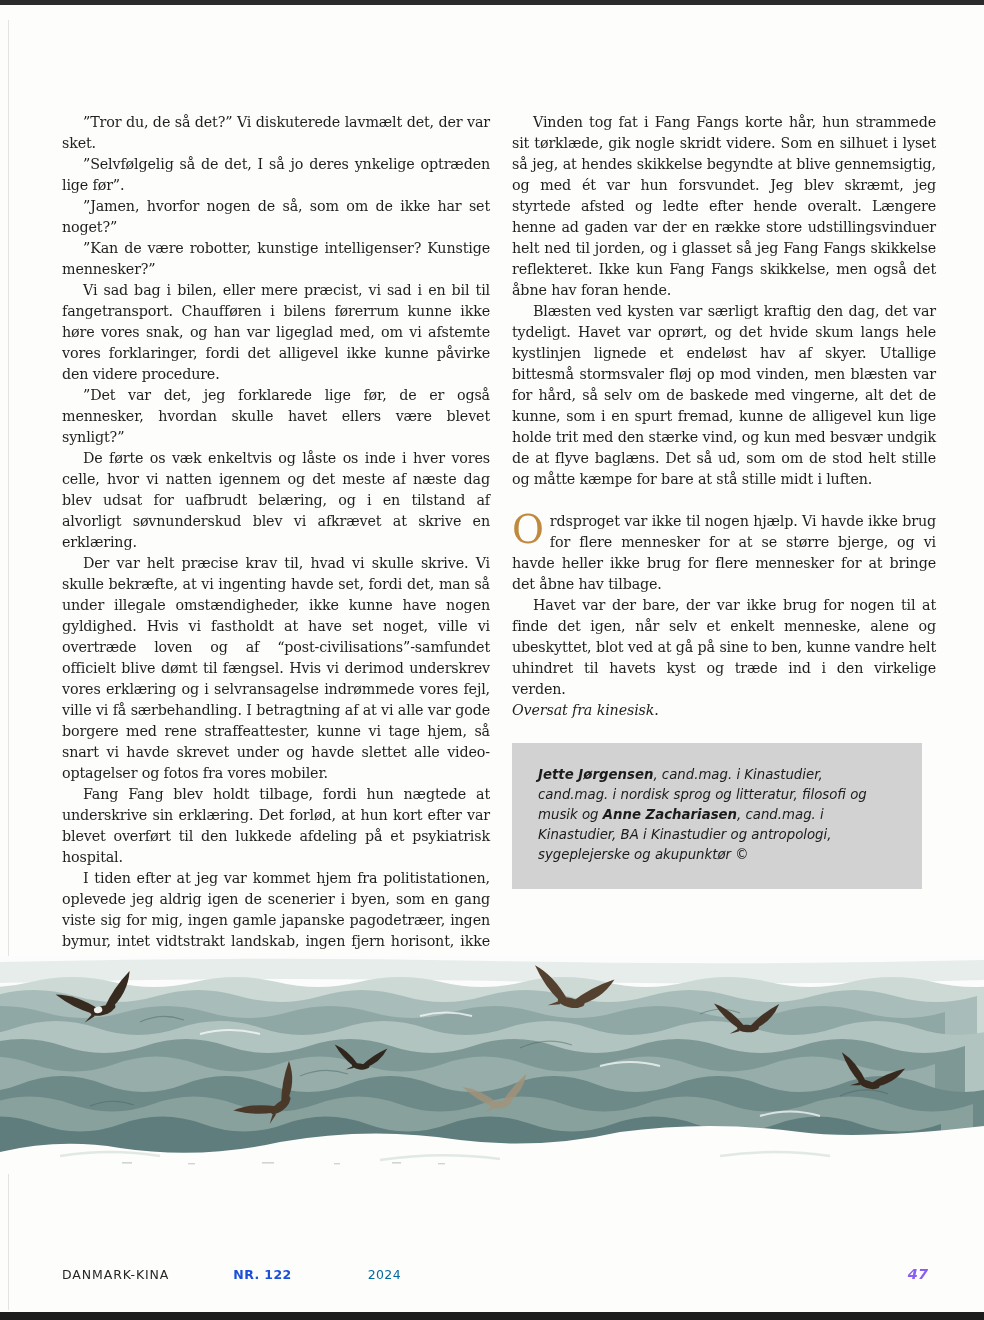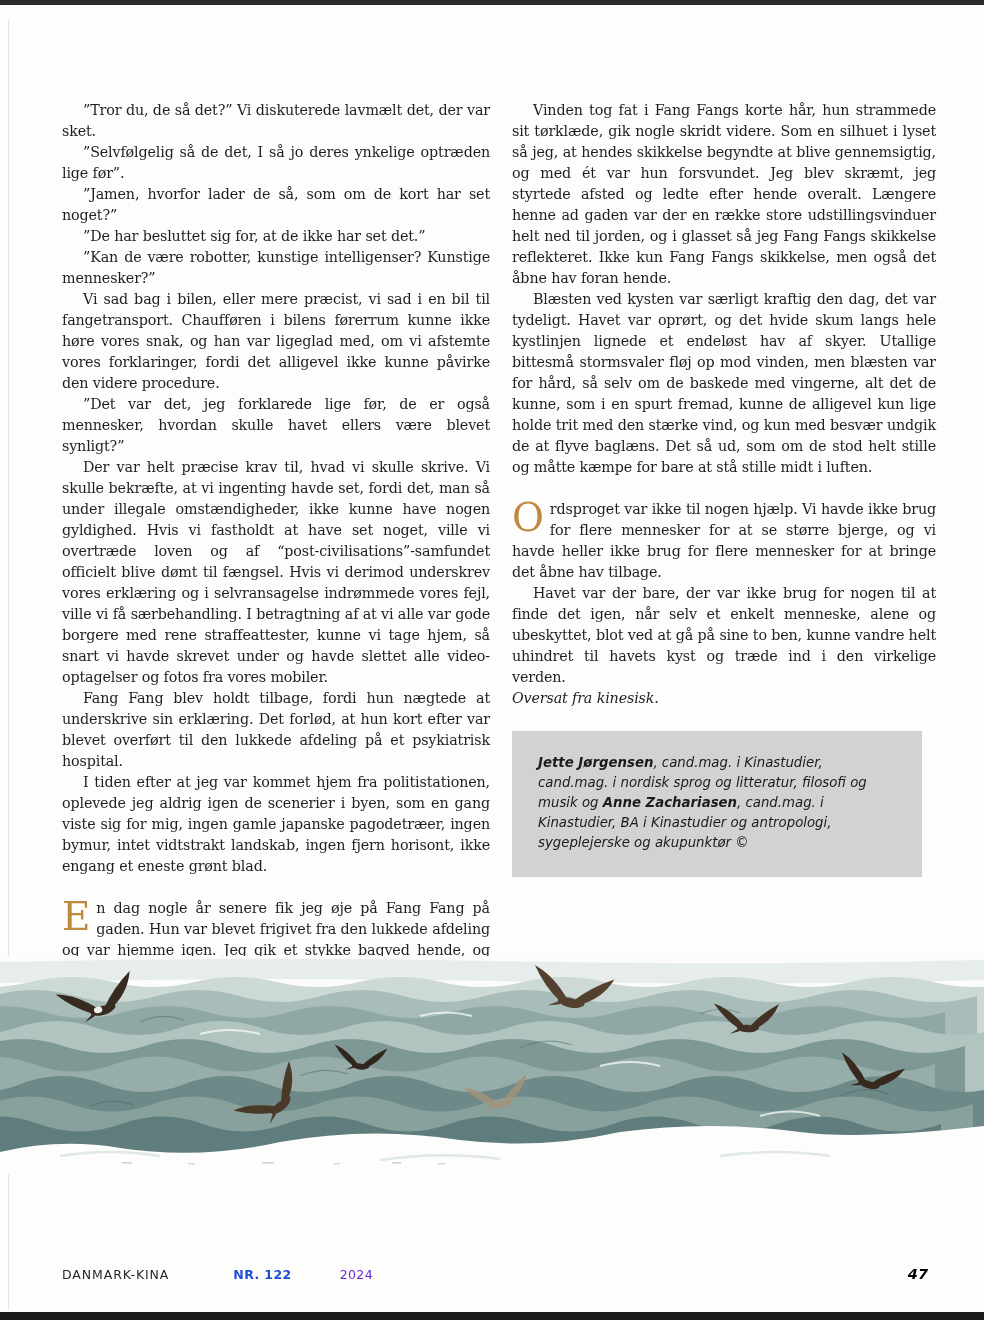--- a/index.html
+++ b/index.html
@@ -10,21 +10,21 @@
     font-family: "DejaVu Serif", serif;
     color: #1f1f1f;
     overflow: hidden;
   }
   .scan-bar-top    { position:absolute; top:0; left:0; width:984px; height:5px; background:#2b2b2b; }
   .scan-bar-bottom { position:absolute; bottom:0; left:0; width:984px; height:8px; background:#1c1c1c; }
   .scan-edge-line  { position:absolute; left:8px; top:20px; bottom:10px; width:1px; background:#e3e3e1; }
 
   .column {
     position: absolute;
-    top: 100px;
+    top: 112px;
     width: 428px;
     font-size: 14.3px;
     line-height: 21px;
     letter-spacing: -0.15px;
     text-align: justify;
     text-justify: inter-word;
   }
   .column-left  { left: 62px; }
   .column-right { left: 512px; width: 424px; }
 
@@ -70,43 +70,43 @@
     position: absolute;
     left: 62px; right: 56px; top: 1266px;
     display: flex;
     align-items: baseline;
     font-family: "DejaVu Sans", sans-serif;
     font-size: 12.5px;
     gap: 48px;
   }
   .footer .magazine { color: #262626; letter-spacing: 0.9px; font-weight: 500; }
   .footer .issue    { color: #1d4ed8; font-weight: 700; margin-left: 16px; letter-spacing: 0.4px; }
-  .footer .year     { color: #6d28d9; font-weight: 500; margin-left: 0; letter-spacing: 0.4px; }
+  .footer .year     { color: #0369a1; font-weight: 500; margin-left: 28px; letter-spacing: 0.4px; }
   .footer .page-number {
     margin-left: auto;
     font-weight: 700;
     font-style: italic;
     font-size: 14.5px;
-    color: #000000;
+    color: #8b5cf6;
   }
 </style>
 </head>
 <body>
 
 <div class="scan-bar-top"></div>
 <div class="scan-edge-line"></div>
 
 <div class="column column-left">
   <p class="body-par">”Tror du, de så det?” Vi diskuterede lavmælt det, der var sket.</p>
   <p class="body-par">”Selvfølgelig så de det, I så jo deres ynkelige optræden lige før”.</p>
-  <p class="body-par">”Jamen, hvorfor lader de så, som om de kort har set noget?”</p>
-  <p class="body-par">”De har besluttet sig for, at de ikke har set det.”</p>
+  <p class="body-par">”Jamen, hvorfor nogen de så, som om de ikke har set noget?”</p>
   <p class="body-par">”Kan de være robotter, kunstige intelligenser? Kunstige mennesker?”</p>
   <p class="body-par">Vi sad bag i bilen, eller mere præcist, vi sad i en bil til fangetransport. Chaufføren i bilens førerrum kunne ikke høre vores snak, og han var ligeglad med, om vi afstemte vores forklaringer, fordi det alligevel ikke kunne påvirke den videre procedure.</p>
   <p class="body-par">”Det var det, jeg forklarede lige før, de er også mennesker, hvordan skulle havet ellers være blevet synligt?”</p>
+  <p class="body-par">De førte os væk enkeltvis og låste os inde i hver vores celle, hvor vi natten igennem og det meste af næste dag blev udsat for uafbrudt belæring, og i en tilstand af alvorligt søvnunderskud blev vi afkrævet at skrive en erklæring.</p>
   <p class="body-par">Der var helt præcise krav til, hvad vi skulle skrive. Vi skulle bekræfte, at vi ingenting havde set, fordi det, man så under illegale omstændigheder, ikke kunne have nogen gyldighed. Hvis vi fastholdt at have set noget, ville vi overtræde loven og af “post-civilisations”-samfundet officielt blive dømt til fængsel. Hvis vi derimod underskrev vores erklæring og i selvransagelse indrømmede vores fejl, ville vi få særbehandling. I betragtning af at vi alle var gode borgere med rene straffeattester, kunne vi tage hjem, så snart vi havde skrevet under og havde slettet alle video-optagelser og fotos fra vores mobiler.</p>
   <p class="body-par">Fang Fang blev holdt tilbage, fordi hun nægtede at underskrive sin erklæring. Det forlød, at hun kort efter var blevet overført til den lukkede afdeling på et psykiatrisk hospital.</p>
   <p class="body-par">I tiden efter at jeg var kommet hjem fra politistationen, oplevede jeg aldrig igen de scenerier i byen, som en gang viste sig for mig, ingen gamle japanske pagodetræer, ingen bymur, intet vidtstrakt landskab, ingen fjern horisont, ikke engang et eneste grønt blad.</p>
   <p class="dropcap-par section-gap">
     <span class="dropcap">E</span><span>n dag nogle år senere fik jeg øje på Fang Fang på gaden. Hun var blevet frigivet fra den lukkede afdeling og var hjemme igen. Jeg gik et stykke bagved hende, og med blikket rettet mod hendes spinkle ryg fulgte jeg efter hende som en skygge, vi var på vej mod Heng Ren-komplekset. Jeg havde på fornemmelsen, at hun gik mod det åbne hav, havet, som jeg også så engang, men ikke længere kunne se det mindste glimt af.</span>
   </p>
 </div>
 
 <div class="column column-right">
   <p class="body-par">Vinden tog fat i Fang Fangs korte hår, hun strammede sit tørklæde, gik nogle skridt videre. Som en silhuet i lyset så jeg, at hendes skikkelse begyndte at blive gennemsigtig, og med ét var hun forsvundet. Jeg blev skræmt, jeg styrtede afsted og ledte efter hende overalt. Længere henne ad gaden var der en række store udstillingsvinduer helt ned til jorden, og i glasset så jeg Fang Fangs skikkelse reflekteret. Ikke kun Fang Fangs skikkelse, men også det åbne hav foran hende.</p>

